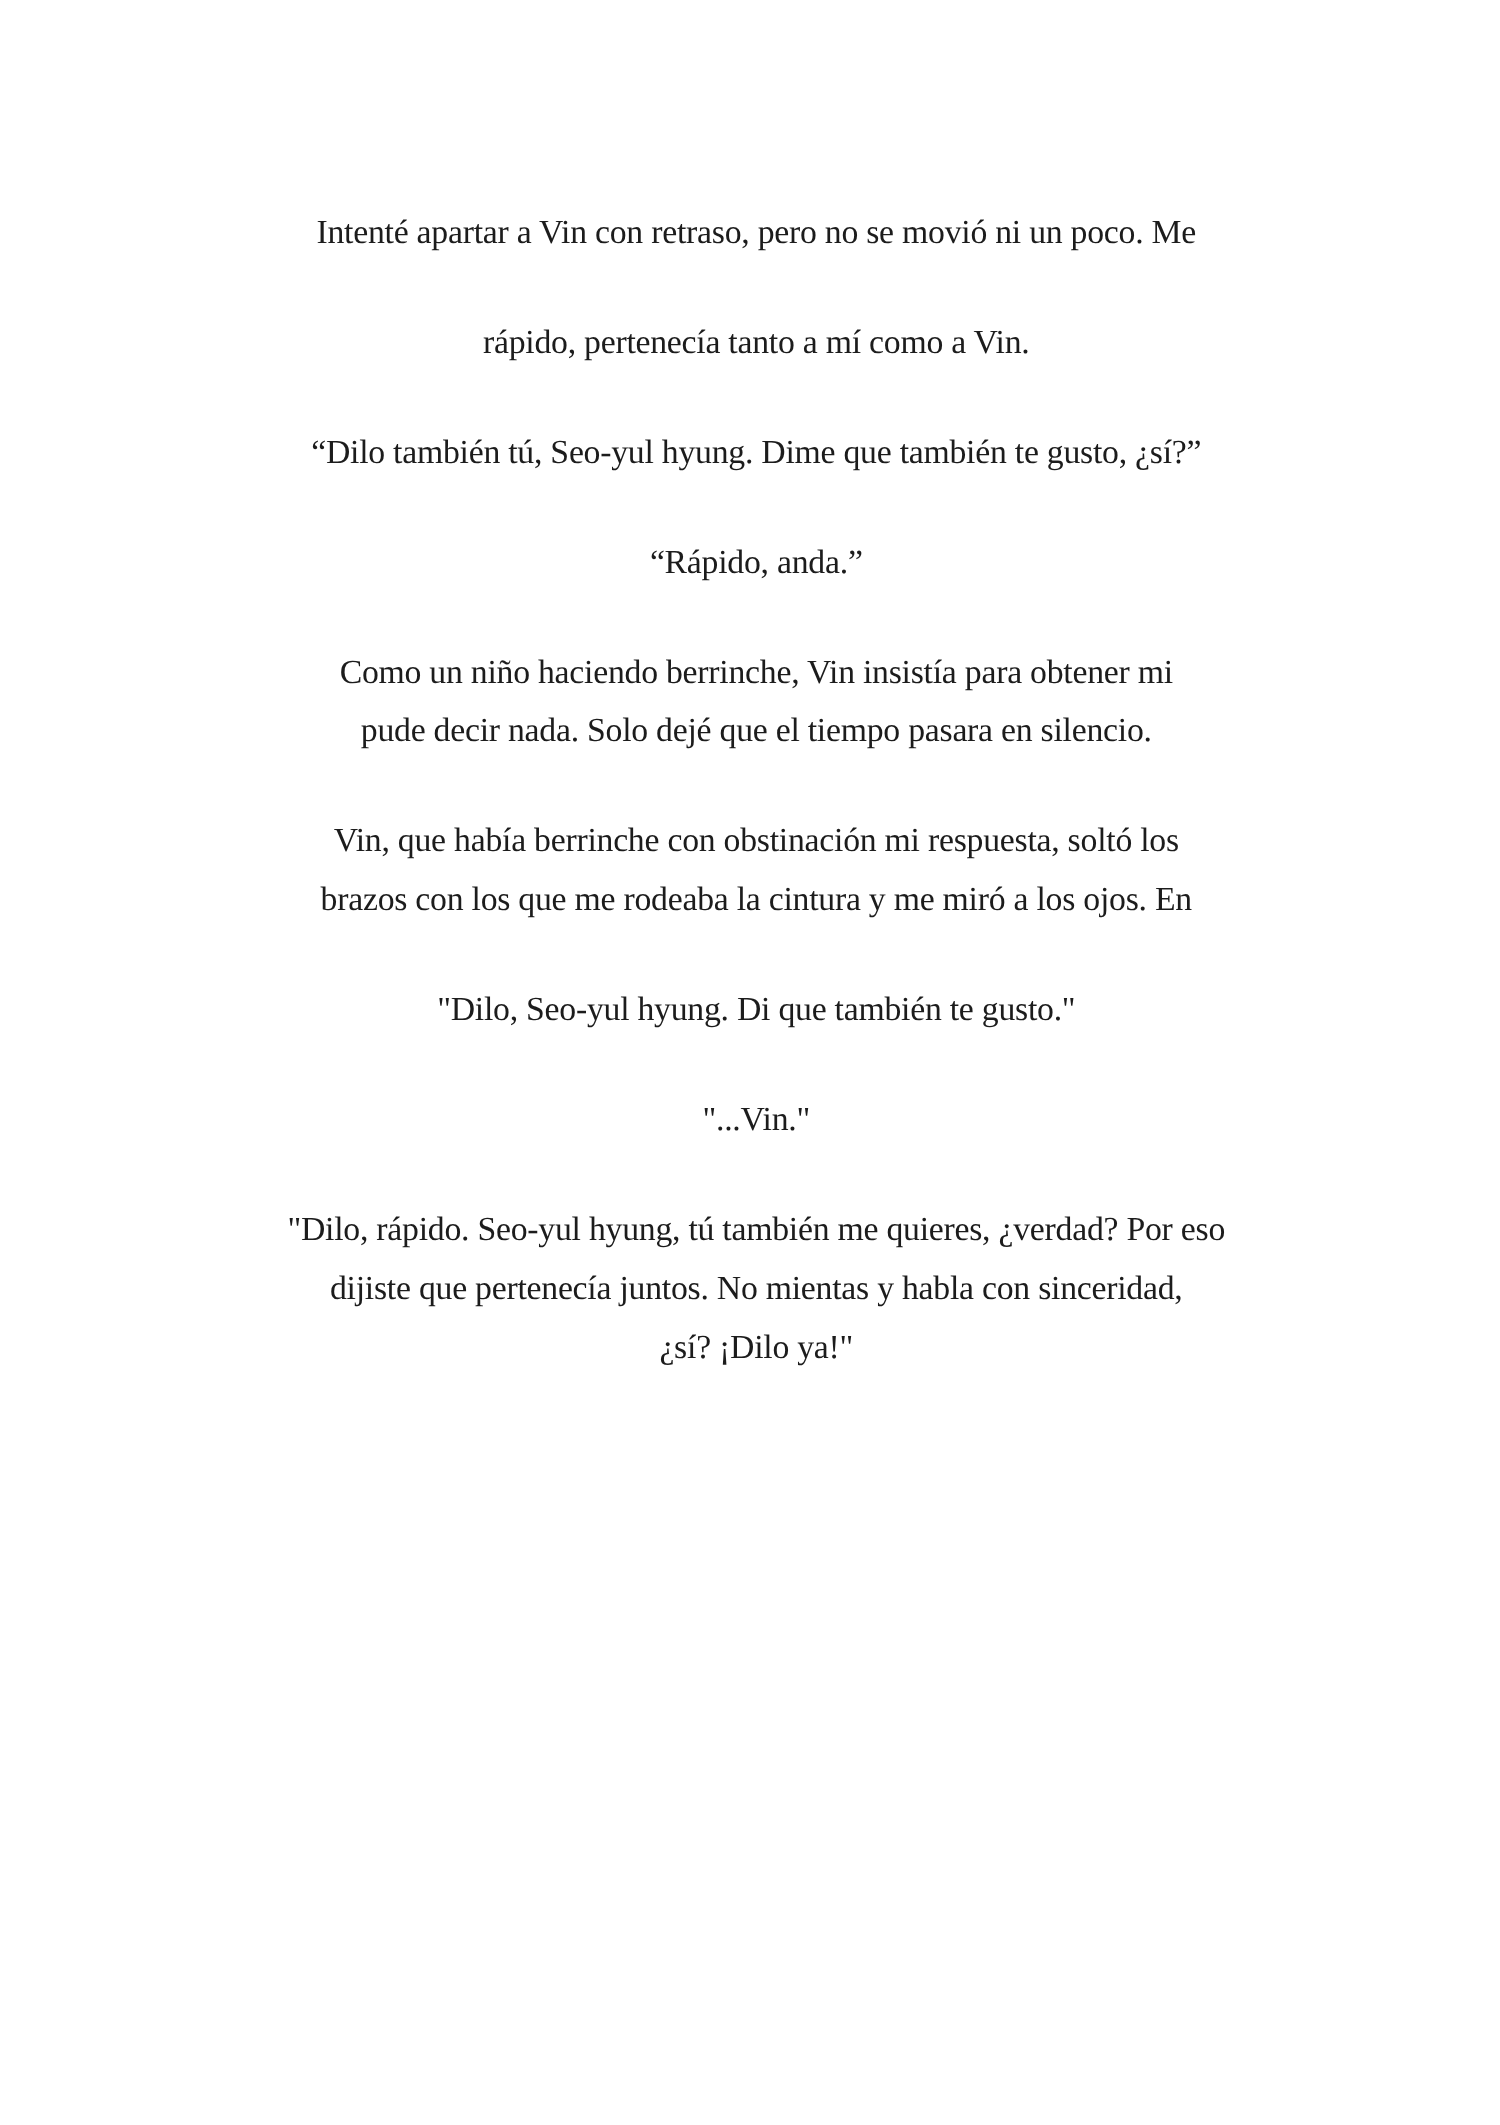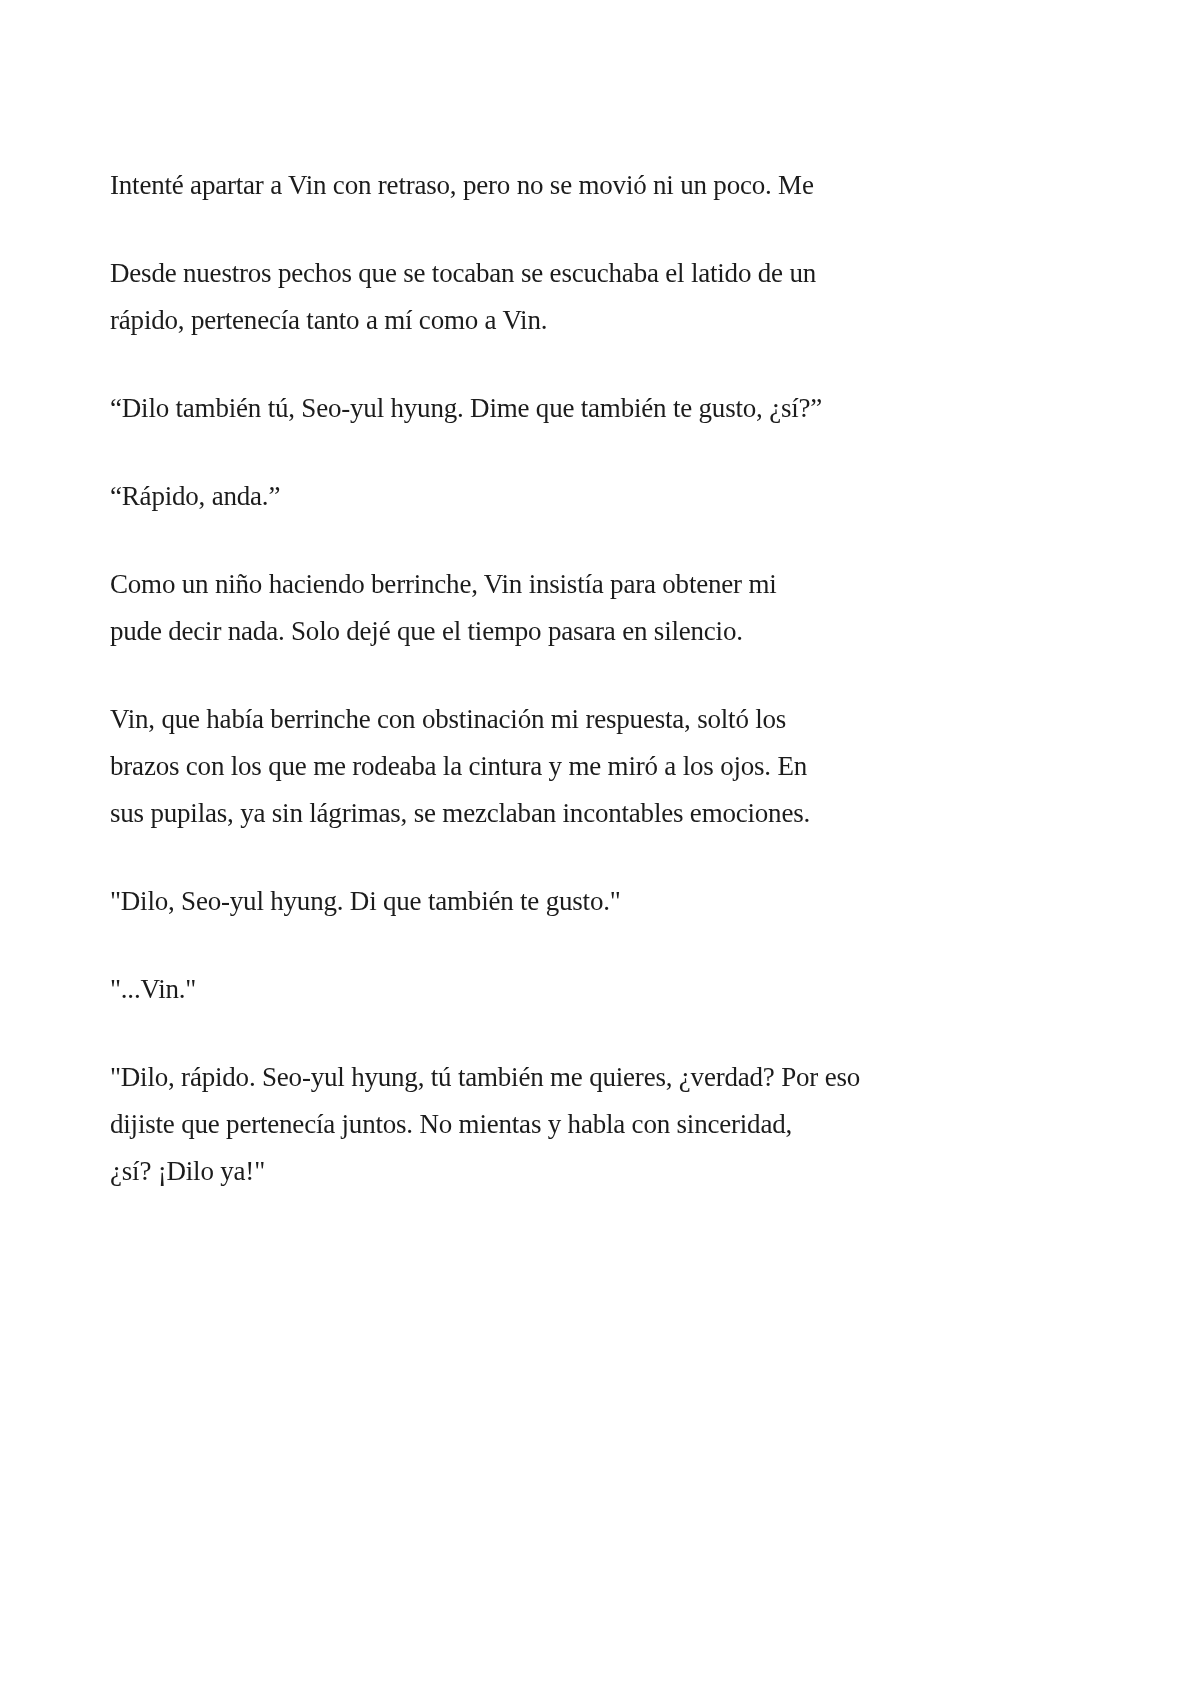--- a/index.html
+++ b/index.html
@@ -17,58 +17,57 @@
     padding: 162px 100px 0 110px;
     font-family: "Liberation Serif", "DejaVu Serif", serif;
     color: #1c1c1c;
   }
   .para {
     margin: 0 0 41px 0;
     padding: 0;
     font-size: 27px;
     line-height: 47px;
     letter-spacing: -0.2px;
+    text-align: center;
   }
   .line {
     display: block;
     white-space: nowrap;
   }
 </style>
 </head>
 <body>
 
 <div class="page">
 
   <p class="para">
     <span class="line">Intenté apartar a Vin con retraso, pero no se movió ni un poco. Me</span>
   </p>
 
   <p class="para">
-    <span class="line">Desde nuestros pechos que se tocaban se escuchaba el latido de un</span>
     <span class="line">rápido, pertenecía tanto a mí como a Vin.</span>
   </p>
 
   <p class="para">
     <span class="line">“Dilo también tú, Seo-yul hyung. Dime que también te gusto, ¿sí?”</span>
   </p>
 
 
   <p class="para">
     <span class="line">“Rápido, anda.”</span>
   </p>
 
   <p class="para">
     <span class="line">Como un niño haciendo berrinche, Vin insistía para obtener mi</span>
     <span class="line">pude decir nada. Solo dejé que el tiempo pasara en silencio.</span>
   </p>
 
   <p class="para">
     <span class="line">Vin, que había berrinche con obstinación mi respuesta, soltó los</span>
     <span class="line">brazos con los que me rodeaba la cintura y me miró a los ojos. En</span>
-    <span class="line">sus pupilas, ya sin lágrimas, se mezclaban incontables emociones.</span>
   </p>
 
   <p class="para">
     <span class="line">"Dilo, Seo-yul hyung. Di que también te gusto."</span>
   </p>
 
   <p class="para">
     <span class="line">"...Vin."</span>
   </p>
 

